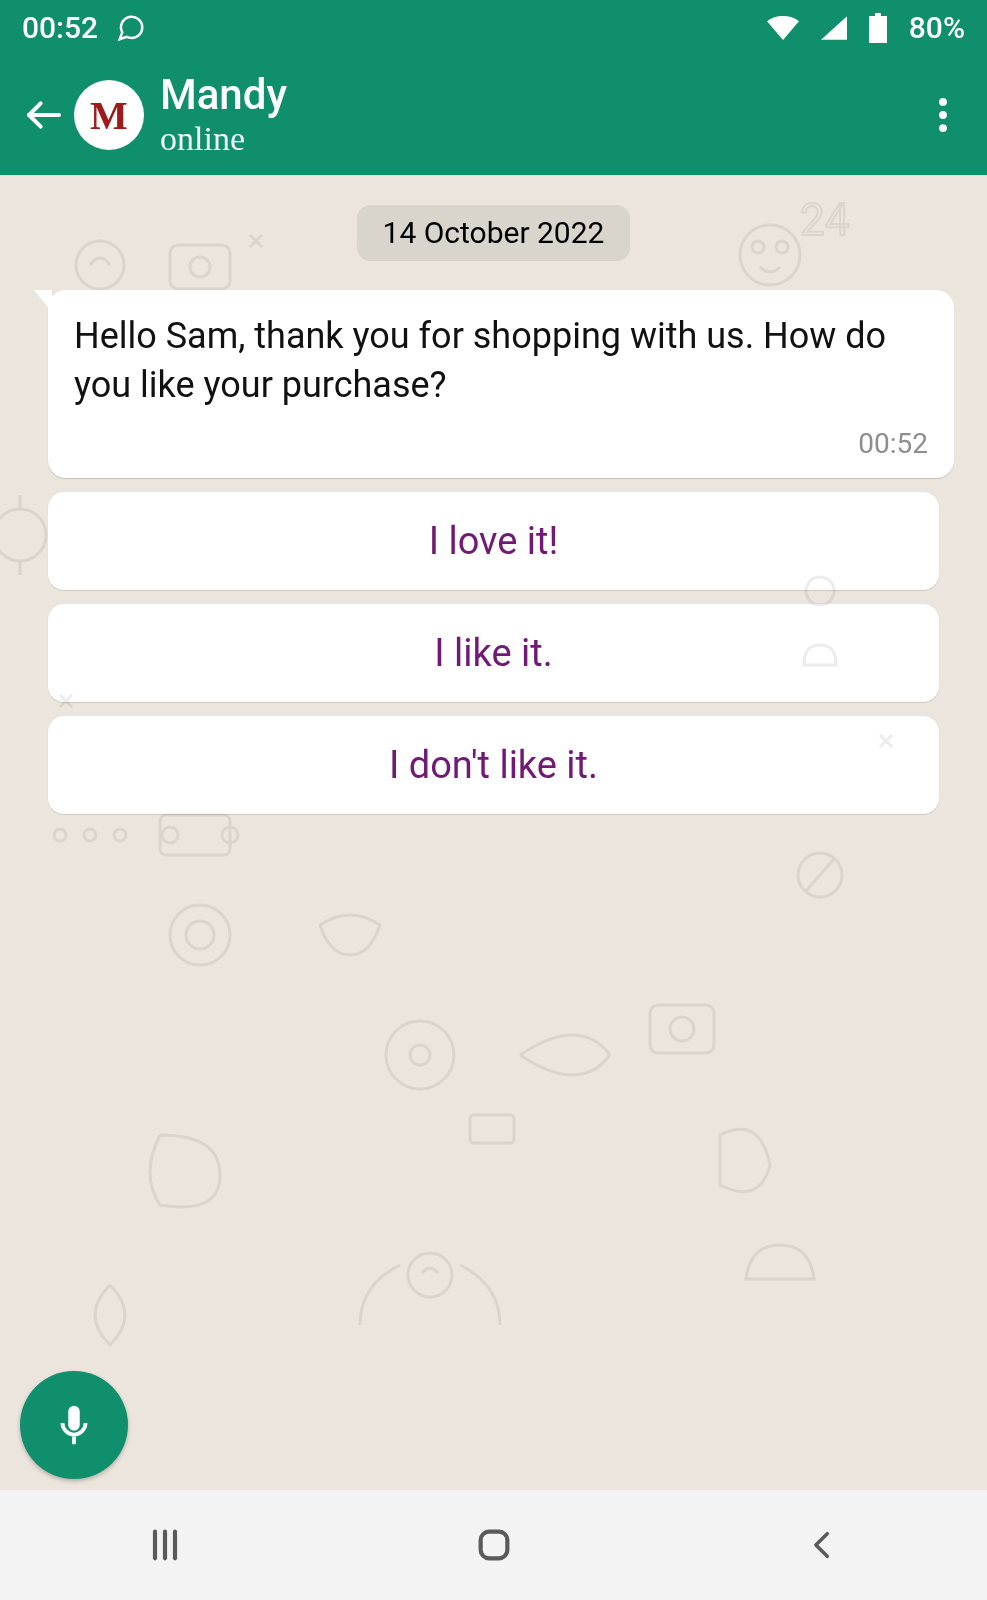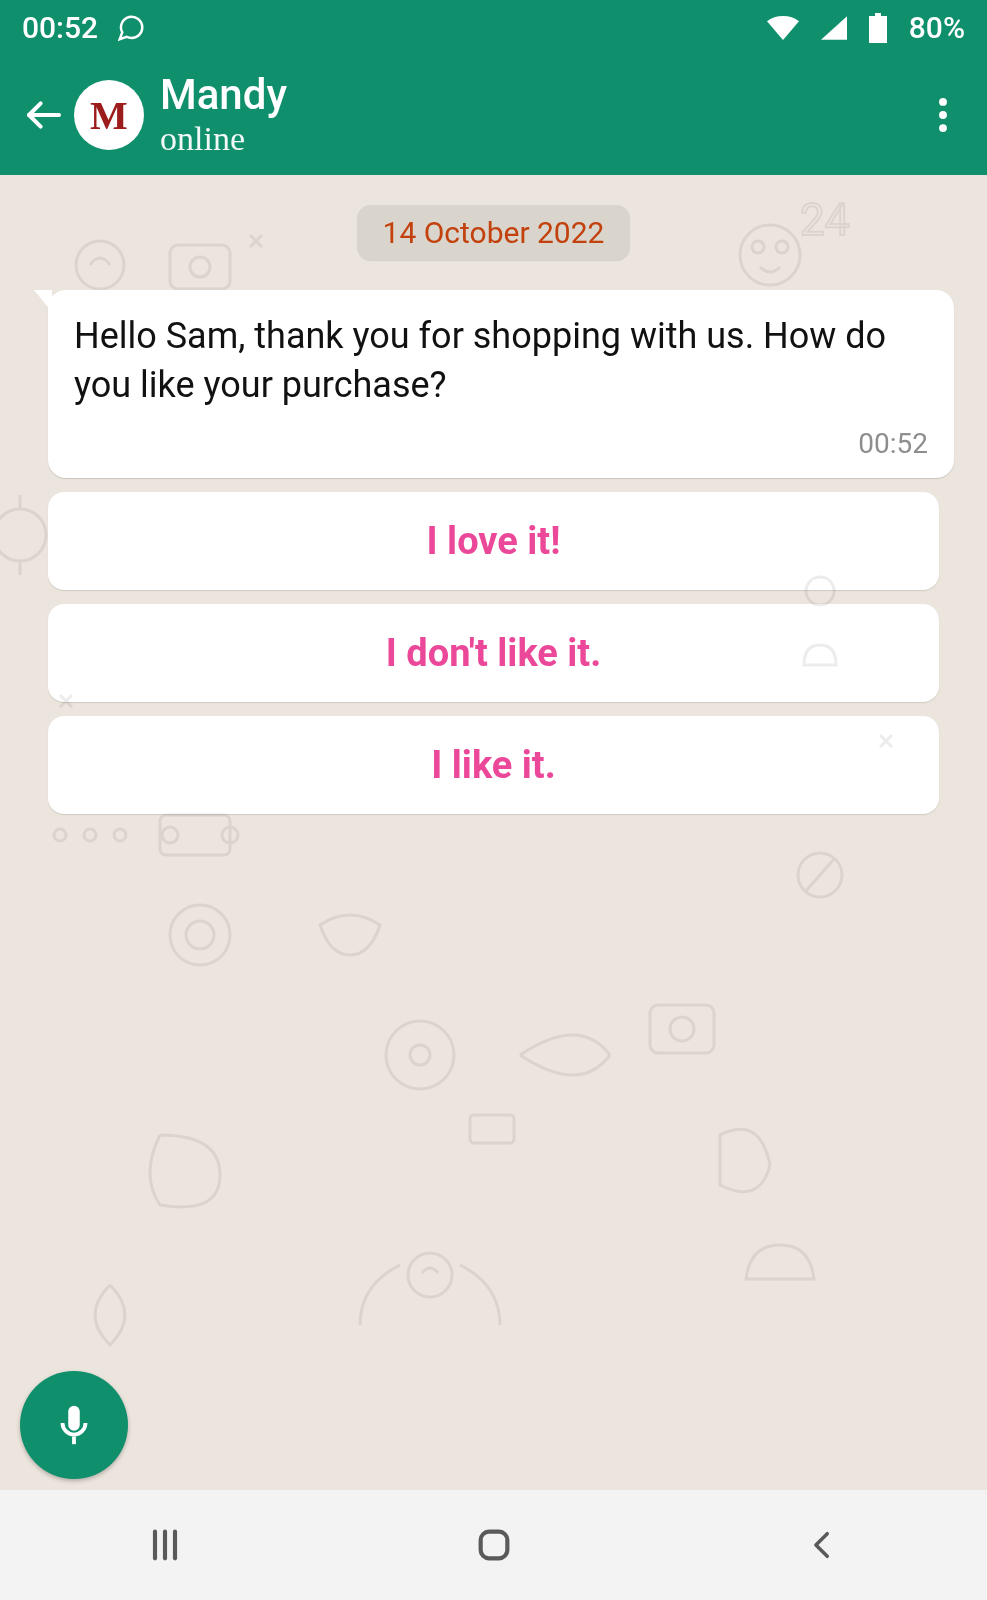--- a/index.html
+++ b/index.html
@@ -18,35 +18,35 @@
   .name-block { margin-left:16px; display:flex; flex-direction:column; line-height:1.1; }
   .contact-name { font-size:42px; font-weight:500; }
   .contact-status { font-size:34px; opacity:.95; margin-top:2px;font-family:Liberation Serif, serif; }
   .header-spacer { flex:1; }
   .more-btn { width:48px; height:48px; display:flex; align-items:center; justify-content:center; }
 
   
   .chat-area { position:relative; height:calc(1600px - 55px - 120px - 110px); padding:20px 18px 140px 18px; background:#ece5dd; overflow:hidden; }
   .doodle { position:absolute; inset:0; opacity:.07; pointer-events:none; }
 
-  .date-pill { display:block; margin:10px auto 30px auto; background:#d9d4cc; color:#c2410c; font-size:30px; padding:10px 26px; border-radius:14px; width:max-content; box-shadow:0 1px 1px rgba(0,0,0,.1); }
+  .date-pill { display:block; margin:10px auto 30px auto; background:#d9d4cc; color:#000000; font-size:30px; padding:10px 26px; border-radius:14px; width:max-content; box-shadow:0 1px 1px rgba(0,0,0,.1); }
 
   .bubble-wrap { position:relative; margin:0 15px 14px 30px; }
   .bubble { background:#fff; border-radius:18px; padding:22px 26px 18px 26px; box-shadow:0 1px 1px rgba(0,0,0,.15); position:relative; }
   .bubble.incoming::before {
     content:""; position:absolute; left:-14px; top:0;
     border-top:0 solid transparent;
     border-right:18px solid #fff;
     border-bottom:22px solid transparent;
   }
   .msg-text { font-size:36px; color:#111; line-height:1.35; }
   .msg-time { text-align:right; color:#8e8e8e; font-size:28px; margin-top:18px; }
 
   .reply-options { margin:0 30px; }
-  .reply-btn { background:#fff; border-radius:16px; height:98px; display:flex; align-items:center; justify-content:center; color:#ec4899; font-size:38px; font-weight:700; margin-top:14px; box-shadow:0 1px 1px rgba(0,0,0,.12); }
+  .reply-btn { background:#fff; border-radius:16px; height:98px; display:flex; align-items:center; justify-content:center; color:#701a75; font-size:38px; font-weight:400; margin-top:14px; box-shadow:0 1px 1px rgba(0,0,0,.12); }
 
   
   .input-bar { position:absolute; left:0; right:0; bottom:110px; height:130px; display:flex; align-items:center; padding:0 20px; gap:14px; }
   .msg-input { flex:1; background:#fff; border-radius:60px; height:108px; display:flex; align-items:center; padding:0 22px; box-shadow:0 1px 2px rgba(0,0,0,.15); gap:18px; }
   .msg-input .text { flex:1; position:relative; }
   .msg-input .placeholder { color:#9a9a9a; font-size:40px; }
   .cursor { position:absolute; left:0; top:6px; width:3px; height:44px; background:#0f8f6c; animation:blink 1s steps(1) infinite; }
   @keyframes blink { 50% { opacity:0; } }
   .mic-btn { width:108px; height:108px; border-radius:50%; background:#0f8f6c; display:flex; align-items:center; justify-content:center; box-shadow:0 2px 4px rgba(0,0,0,.25); }
 
@@ -164,22 +164,22 @@
 
   <div class="bubble-wrap">
     <div class="bubble incoming">
       <div class="msg-text">Hello Sam, thank you for shopping with us. How do you like your purchase?</div>
       <div class="msg-time">00:52</div>
     </div>
   </div>
 
   <div class="reply-options">
     <div class="reply-btn">I love it!</div>
+    <div class="reply-btn">I like it.</div>
     <div class="reply-btn">I don't like it.</div>
-    <div class="reply-btn">I like it.</div>
   </div>
 </div>
 
 <div class="input-bar">
   <div class="mic-btn">
     <svg width="46" height="46" viewBox="0 0 24 24" fill="#fff">
       <path d="M12 2a3 3 0 0 0-3 3v7a3 3 0 0 0 6 0V5a3 3 0 0 0-3-3z"></path>
       <path d="M19 11a7 7 0 0 1-14 0h2a5 5 0 0 0 10 0h2z"></path>
       <rect x="11" y="18" width="2" height="4"></rect>
     </svg>

